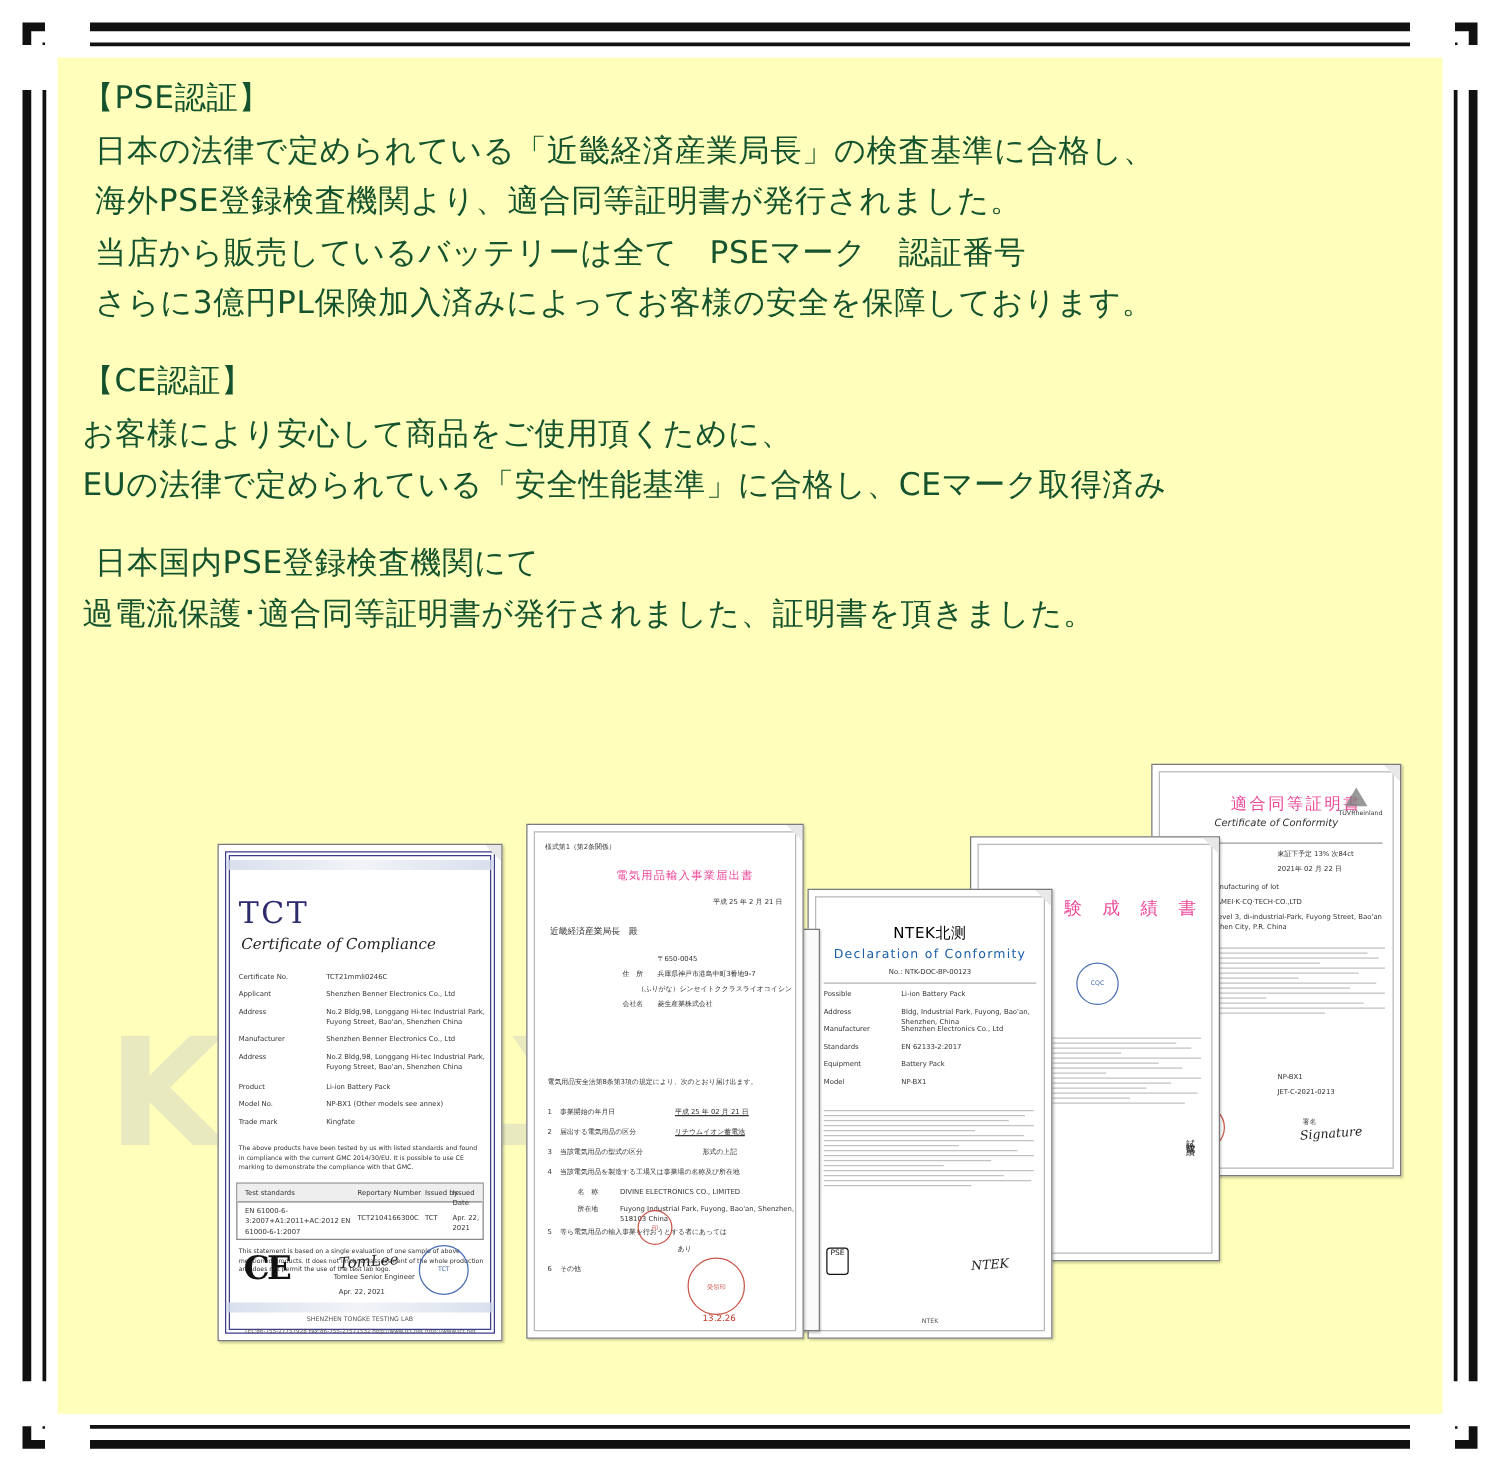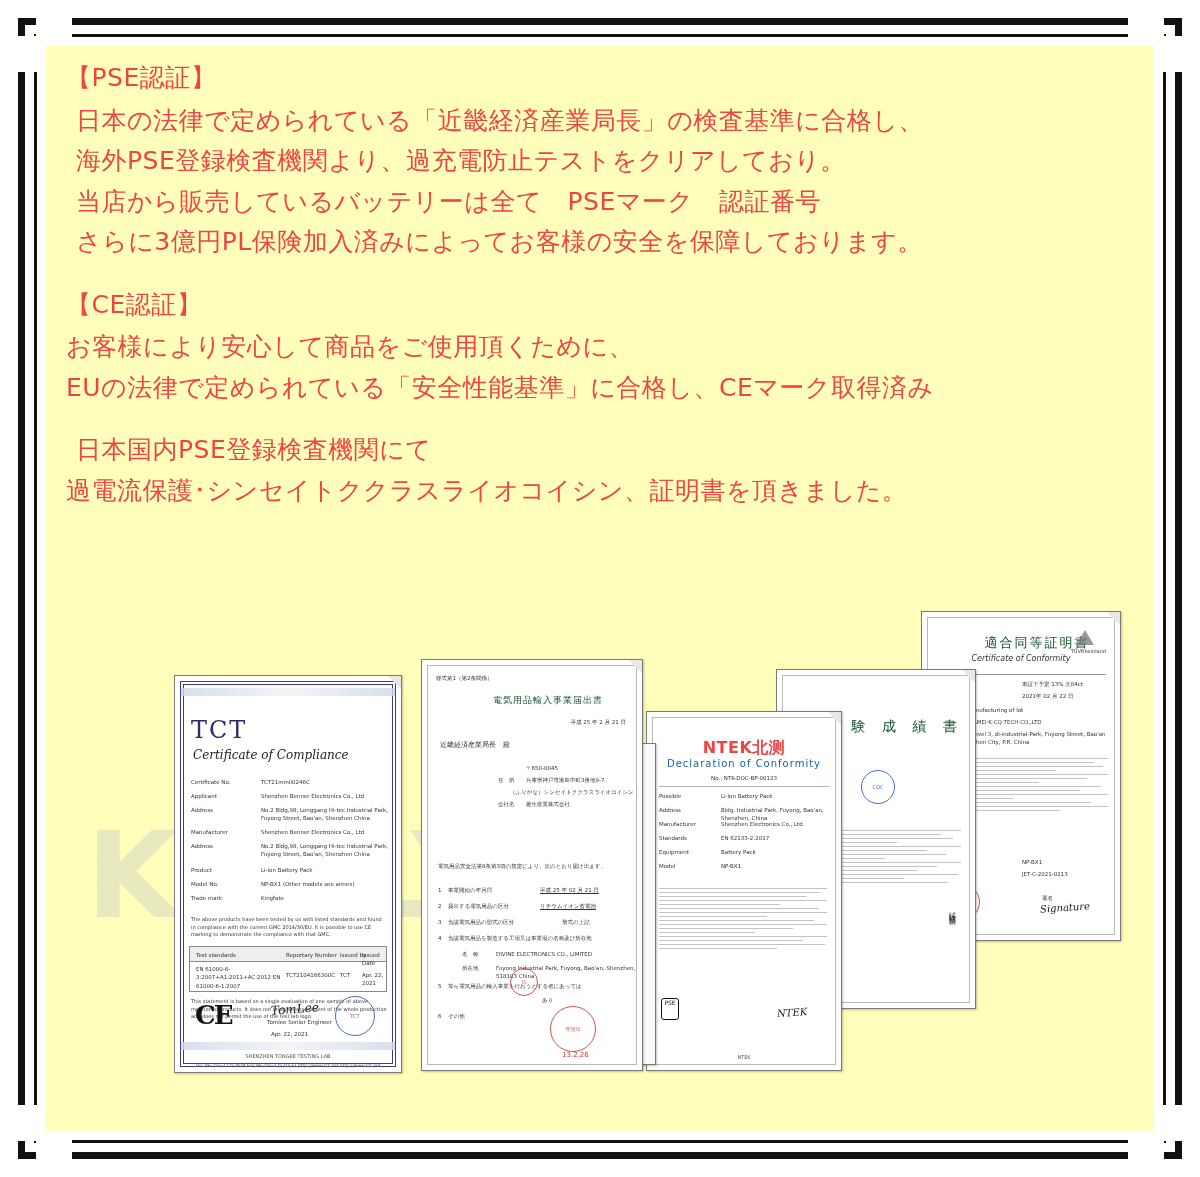--- a/index.html
+++ b/index.html
@@ -65,21 +65,21 @@
     background: #ffffbb;
     box-sizing: border-box;
     overflow: hidden;
   }
 
   .text-block {
     position: absolute;
     left: 20px;
     top: 12px;
     right: 28px;
-    color: #ef4444;
+    color: #14532d;
     font-size: 25px;
     line-height: 1.62;
     letter-spacing: 0.5px;
   }
   .sec-title { margin: 0 0 2px 0; font-weight: 400; }
   .sec-line  { margin: 0; font-weight: 400; }
   .indent    { padding-left: 10px; }
   .gap       { height: 22px; }
 
   
@@ -118,21 +118,21 @@
     text-align: center;
     font-size: 11px;
     color: #1a1a6a;
     letter-spacing: 1px;
   }
   .ctitle-jp {
     position: absolute;
     left: 0; right: 0;
     text-align: center;
     font-size: 10px;
-    color: #14532d;
+    color: #ec4899;
     letter-spacing: 2px;
     margin-left: 32px;
   }
   .csub {
     position: absolute;
     left: 0; right: 0;
     text-align: center;
     font-size: 8px;
     color: #333;
     font-style: italic;
@@ -194,23 +194,23 @@
     transform: rotate(-4deg);
   }
   .tiny {
     position: absolute;
     font-size: 5.5px;
     color: #333;
     line-height: 1.5;
   }
   .brandmark {
     position: absolute;
-    font-size: 16px;
-    font-weight: 700;
-    color: #ef4444;
+    font-size: 12px;
+    font-weight: 400;
+    color: #000000;
     letter-spacing: .5px;
   }
   .vert-strip {
     position: absolute;
     writing-mode: vertical-rl;
     font-size: 7px;
     letter-spacing: 2px;
     color: #222;
   }
   .logo-tri {
@@ -266,34 +266,34 @@
   <div class="notch n-bl-v"></div>
   <div class="notch n-br-h"></div>
   <div class="notch n-br-v"></div>
 
   <div class="panel">
 
     <div class="text-block">
 
       <p class="sec-title">【PSE認証】</p>
       <p class="sec-line indent">日本の法律で定められている「近畿経済産業局長」の検査基準に合格し、</p>
-      <p class="sec-line indent">海外PSE登録検査機関より、過充電防止テストをクリアしており。</p>
+      <p class="sec-line indent">海外PSE登録検査機関より、適合同等証明書が発行されました。</p>
       <p class="sec-line indent">当店から販売しているバッテリーは全て　PSEマーク　認証番号</p>
       <p class="sec-line indent">さらに3億円PL保険加入済みによってお客様の安全を保障しております。</p>
 
       <div class="gap"></div>
 
       <p class="sec-title">【CE認証】</p>
       <p class="sec-line">お客様により安心して商品をご使用頂くために、</p>
       <p class="sec-line">EUの法律で定められている「安全性能基準」に合格し、CEマーク取得済み</p>
 
       <div class="gap"></div>
 
       <p class="sec-line indent">日本国内PSE登録検査機関にて</p>
-      <p class="sec-line">過電流保護･シンセイトククラスライオコイシン、証明書を頂きました。</p>
+      <p class="sec-line">過電流保護･適合同等証明書が発行されました、証明書を頂きました。</p>
     </div>
 
     <div class="watermark">KELLYKY</div>
 
     <div class="certs">
 
       <div class="cert" style="left: 875px; top: 0px; width: 200px; height: 330px;">
         <div class="inner-border"></div>
         <div class="corner-cut"></div>
         <div class="ctitle-jp" style="top: 22px; font-size: 13px;">適合同等証明書</div>

